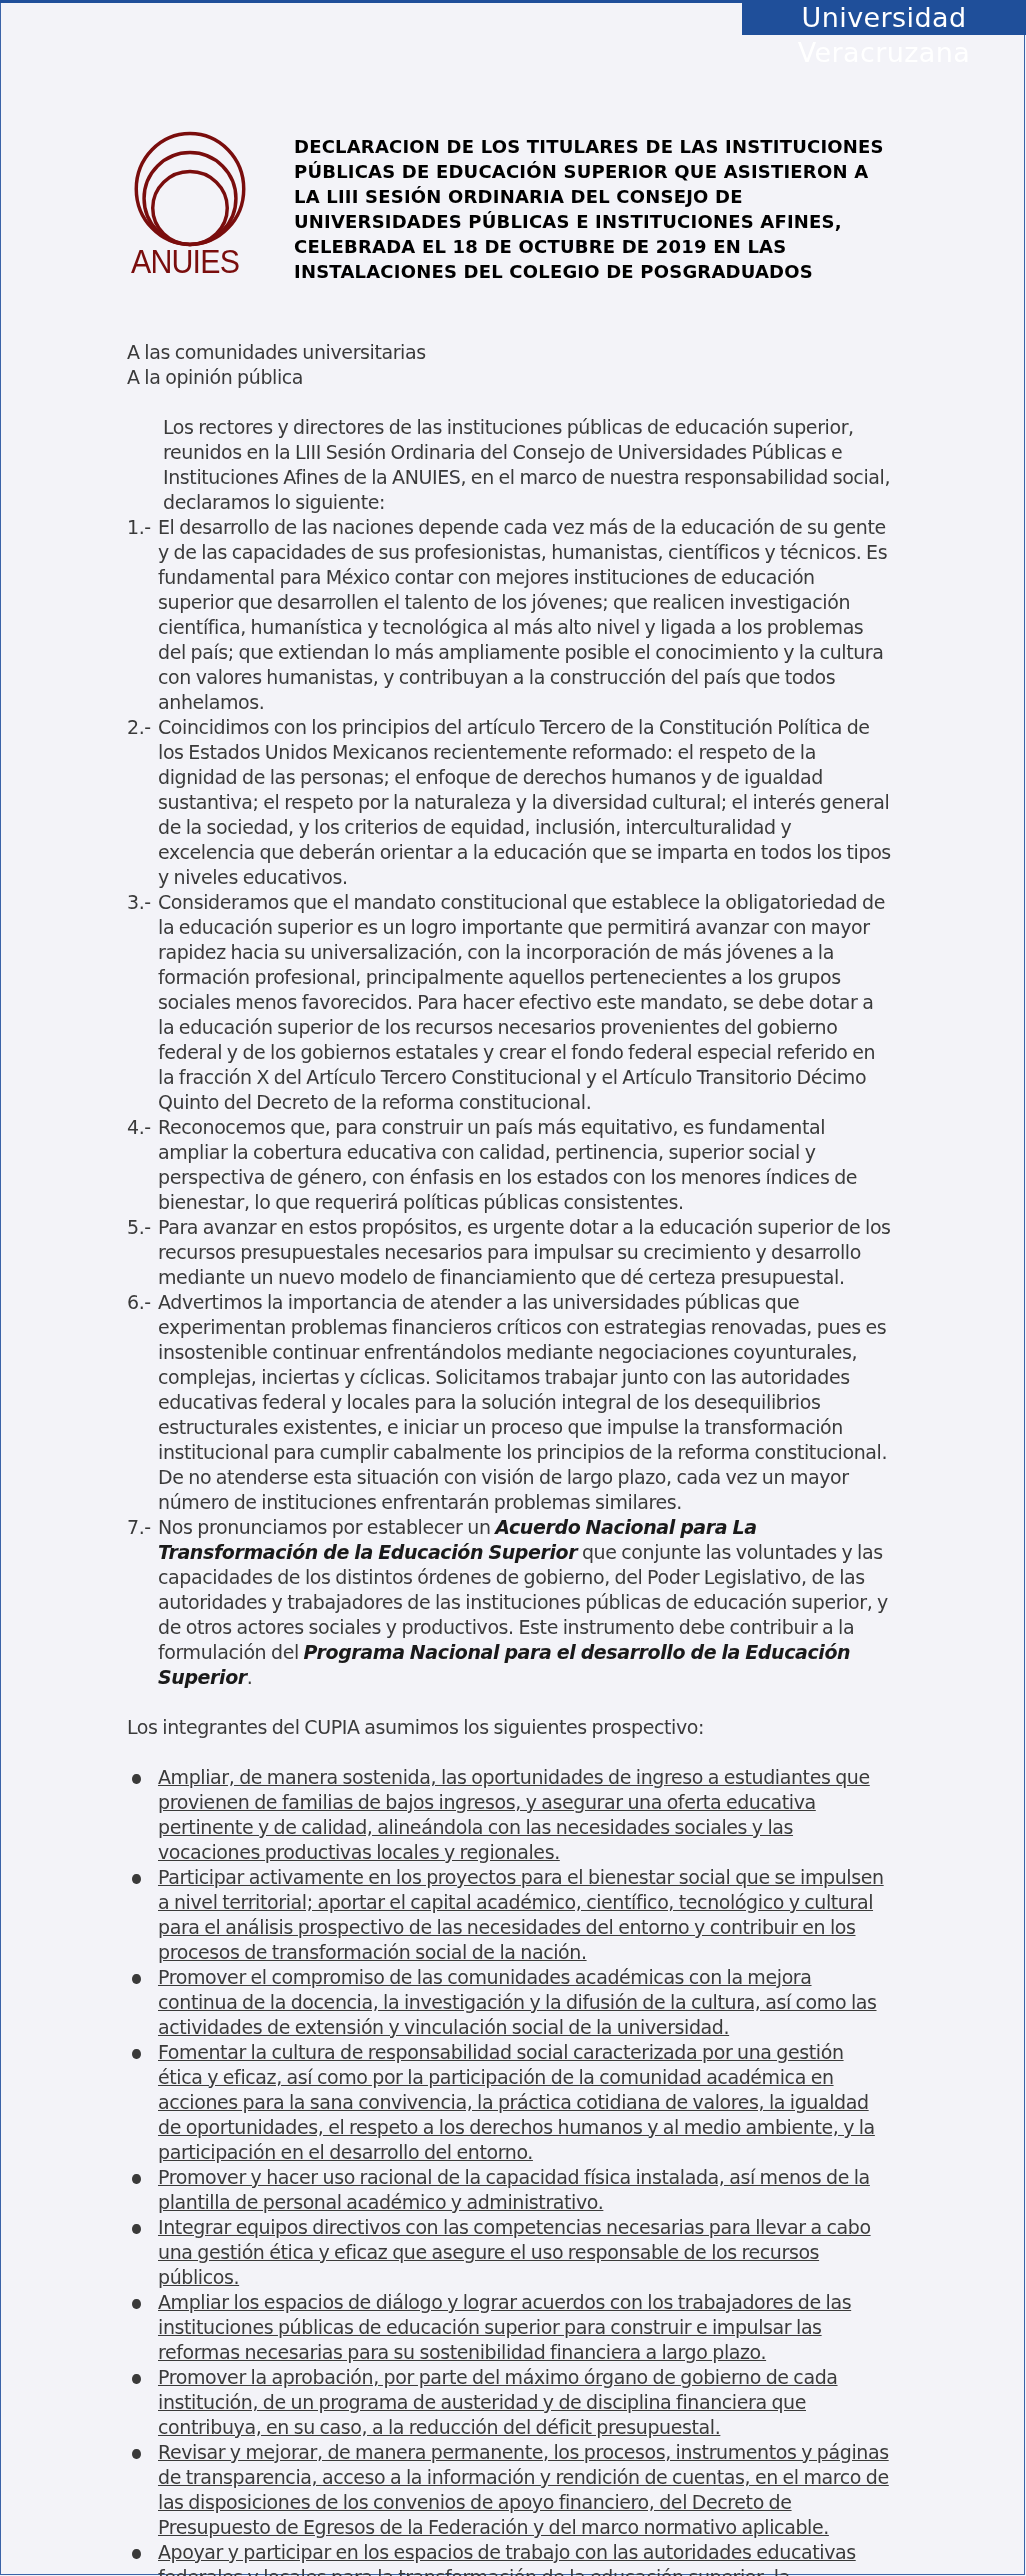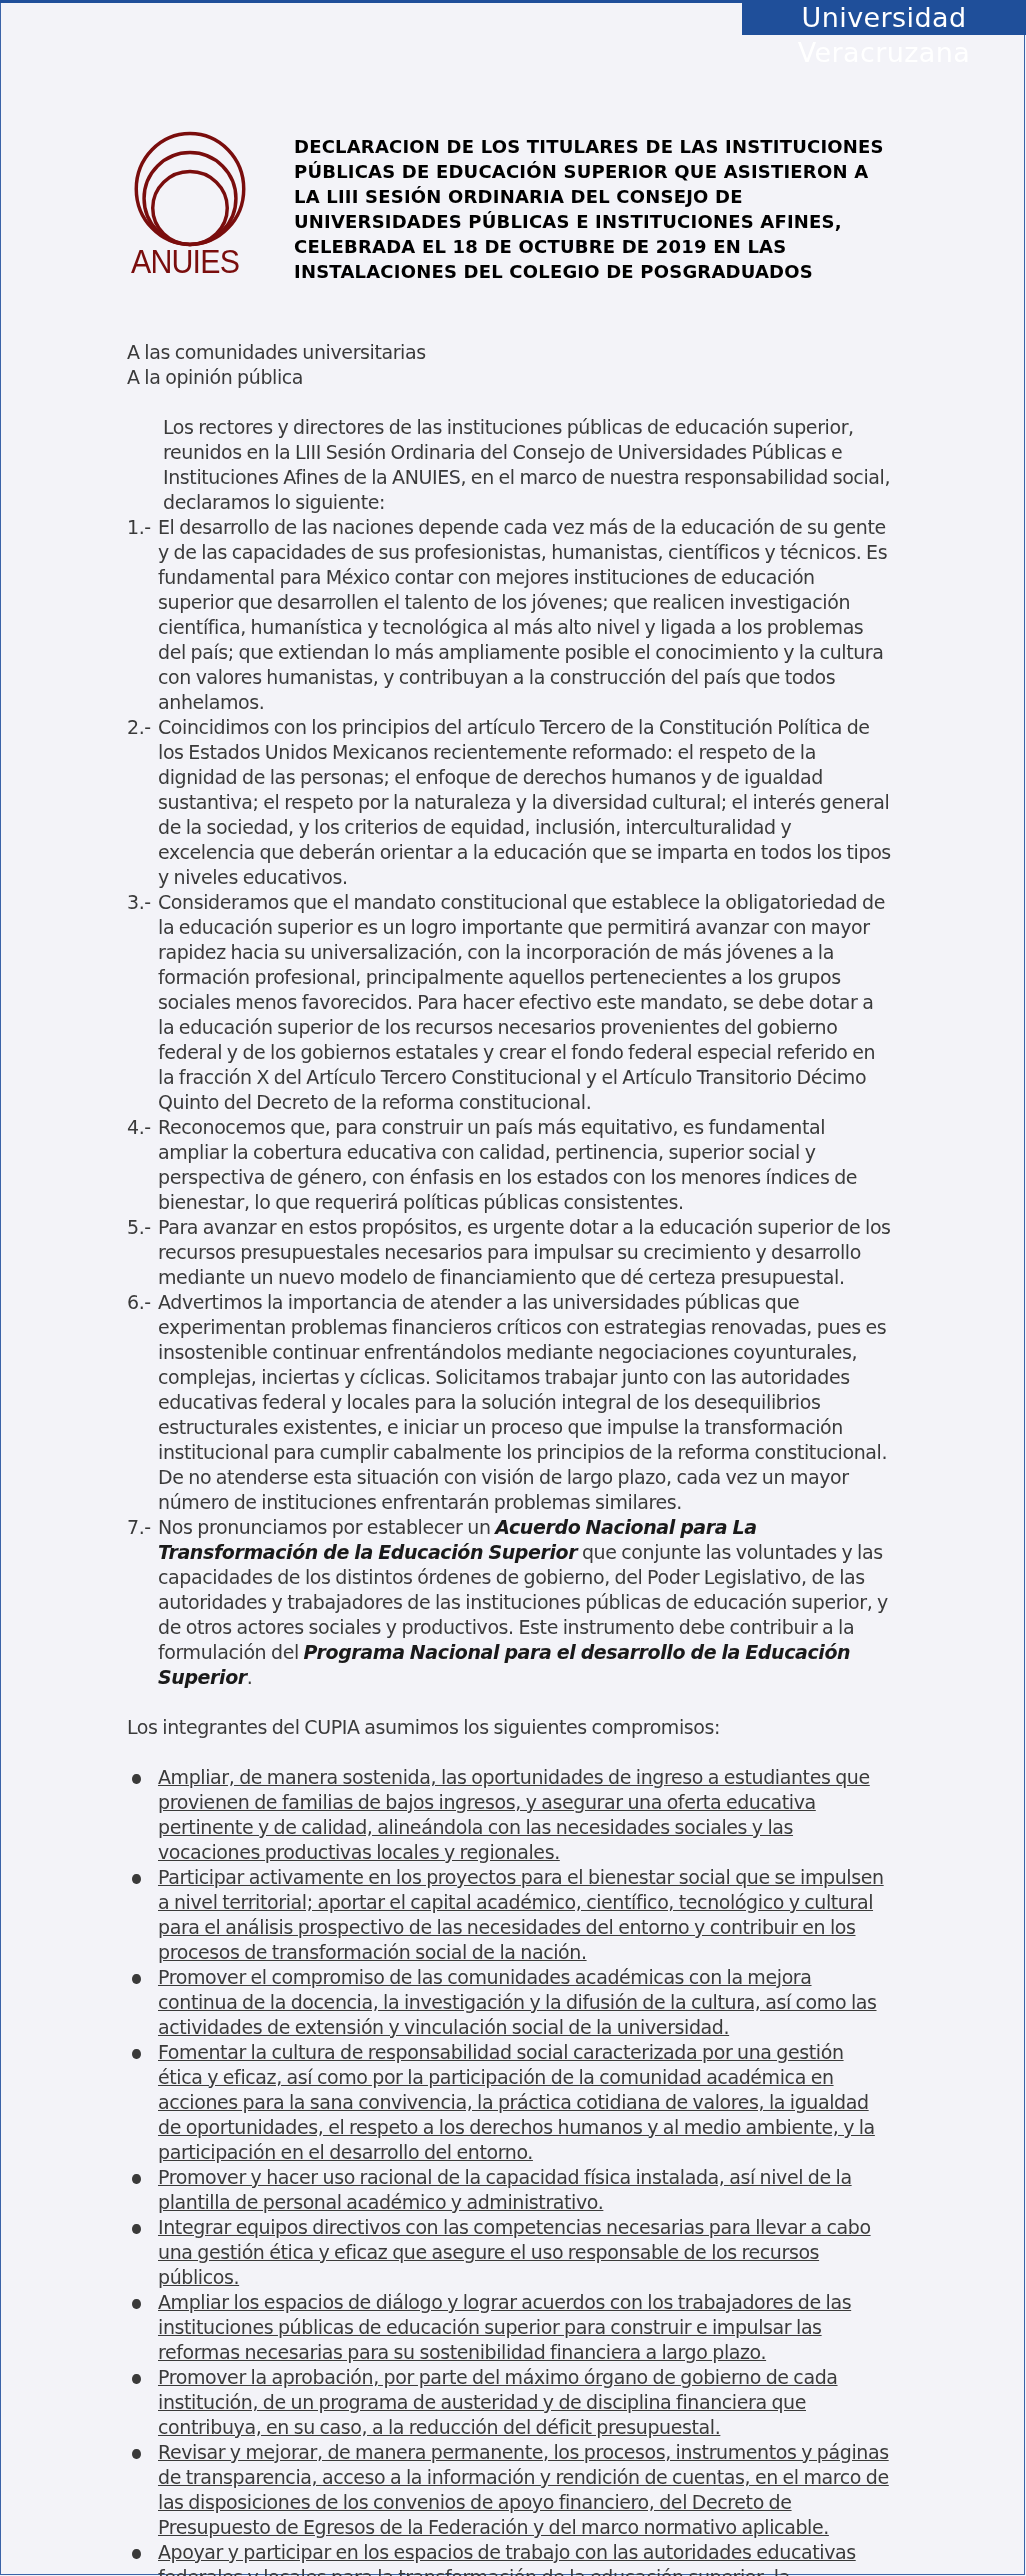--- a/index.html
+++ b/index.html
@@ -164,28 +164,28 @@
     <li>
       <span class="num">6.-</span>
       <span>Advertimos la importancia de atender a las universidades públicas que experimentan problemas financieros críticos con estrategias renovadas, pues es insostenible continuar enfrentándolos mediante negociaciones coyunturales, complejas, inciertas y cíclicas. Solicitamos trabajar junto con las autoridades educativas federal y locales para la solución integral de los desequilibrios estructurales existentes, e iniciar un proceso que impulse la transformación institucional para cumplir cabalmente los principios de la reforma constitucional. De no atenderse esta situación con visión de largo plazo, cada vez un mayor número de instituciones enfrentarán problemas similares.</span>
     </li>
     <li>
       <span class="num">7.-</span>
       <span><span>Nos pronunciamos por establecer un </span><span class="em">Acuerdo Nacional para La Transformación de la Educación Superior</span><span> que conjunte las voluntades y las capacidades de los distintos órdenes de gobierno, del Poder Legislativo, de las autoridades y trabajadores de las instituciones públicas de educación superior, y de otros actores sociales y productivos. Este instrumento debe contribuir a la formulación del </span><span class="em">Programa Nacional para el desarrollo de la Educación Superior</span><span>.</span></span>
     </li>
   </ol>
 
-  <p class="commitments-intro">Los integrantes del CUPIA asumimos los siguientes compromisos:</p>
+  <p class="commitments-intro">Los integrantes del CUPIA asumimos los siguientes prospectivo:</p>
 
   <ul class="commitments">
     <li><span class="bullet"></span><span>Ampliar, de manera sostenida, las oportunidades de ingreso a estudiantes que provienen de familias de bajos ingresos, y asegurar una oferta educativa pertinente y de calidad, alineándola con las necesidades sociales y las vocaciones productivas locales y regionales.</span></li>
     <li><span class="bullet"></span><span>Participar activamente en los proyectos para el bienestar social que se impulsen a nivel territorial; aportar el capital académico, científico, tecnológico y cultural para el análisis prospectivo de las necesidades del entorno y contribuir en los procesos de transformación social de la nación.</span></li>
     <li><span class="bullet"></span><span>Promover el compromiso de las comunidades académicas con la mejora continua de la docencia, la investigación y la difusión de la cultura, así como las actividades de extensión y vinculación social de la universidad.</span></li>
     <li><span class="bullet"></span><span>Fomentar la cultura de responsabilidad social caracterizada por una gestión ética y eficaz, así como por la participación de la comunidad académica en acciones para la sana convivencia, la práctica cotidiana de valores, la igualdad de oportunidades, el respeto a los derechos humanos y al medio ambiente, y la participación en el desarrollo del entorno.</span></li>
-    <li><span class="bullet"></span><span>Promover y hacer uso racional de la capacidad física instalada, así nivel de la plantilla de personal académico y administrativo.</span></li>
+    <li><span class="bullet"></span><span>Promover y hacer uso racional de la capacidad física instalada, así menos de la plantilla de personal académico y administrativo.</span></li>
     <li><span class="bullet"></span><span>Integrar equipos directivos con las competencias necesarias para llevar a cabo una gestión ética y eficaz que asegure el uso responsable de los recursos públicos.</span></li>
     <li><span class="bullet"></span><span>Ampliar los espacios de diálogo y lograr acuerdos con los trabajadores de las instituciones públicas de educación superior para construir e impulsar las reformas necesarias para su sostenibilidad financiera a largo plazo.</span></li>
     <li><span class="bullet"></span><span>Promover la aprobación, por parte del máximo órgano de gobierno de cada institución, de un programa de austeridad y de disciplina financiera que contribuya, en su caso, a la reducción del déficit presupuestal.</span></li>
     <li><span class="bullet"></span><span>Revisar y mejorar, de manera permanente, los procesos, instrumentos y páginas de transparencia, acceso a la información y rendición de cuentas, en el marco de las disposiciones de los convenios de apoyo financiero, del Decreto de Presupuesto de Egresos de la Federación y del marco normativo aplicable.</span></li>
     <li><span class="bullet"></span><span>Apoyar y participar en los espacios de trabajo con las autoridades educativas federales y locales para la transformación de la educación superior, la formulación de los programas estratégicos y la atención a los problemas financieros de carácter estructural.</span></li>
   </ul>
 </div>
 
 
 </body></html>

